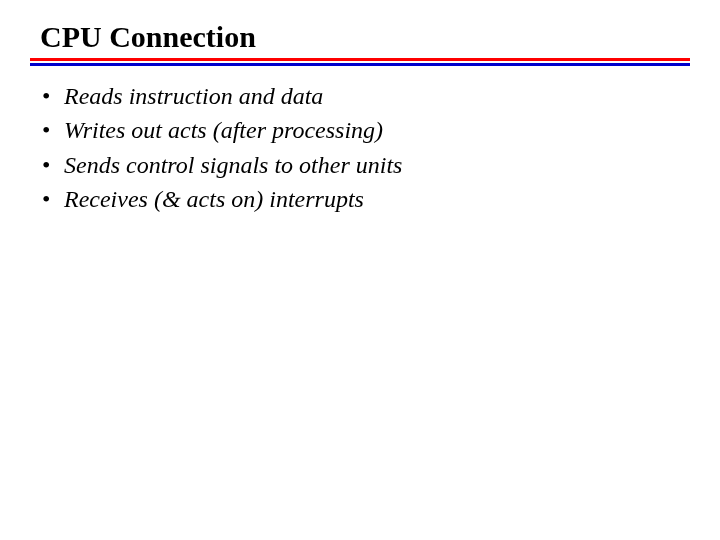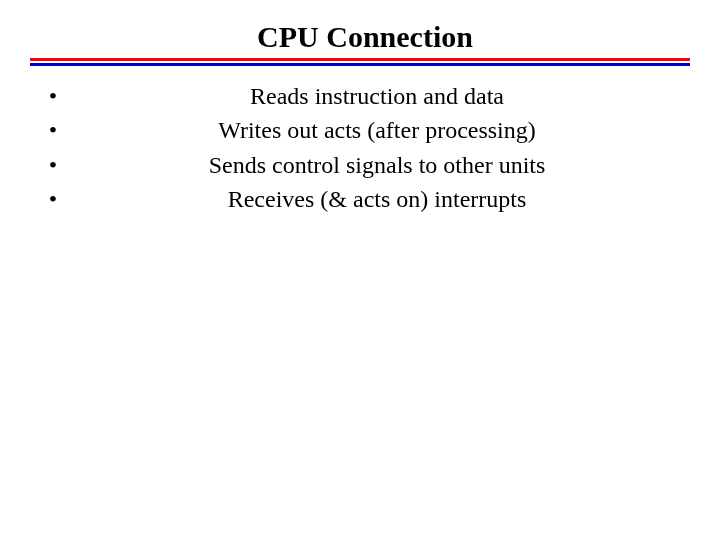--- a/index.html
+++ b/index.html
@@ -1,19 +1,18 @@
 <!DOCTYPE html>
 <html><head>
   <meta charset="utf-8">
   <style>
     * {
       margin: 0;
       padding: 0;
       box-sizing: border-box;
-      text-align: center;
     }
     body {
       width: 720px;
       height: 540px;
       background: #ffffff;
       font-family: "Times New Roman", Times, serif;
       color: #000000;
       padding: 20px 30px;
     }
     .title {
@@ -49,20 +48,21 @@
       line-height: 1.35;
       margin-bottom: 2px;
     }
     .bullet-dot {
       display: inline-block;
       width: 22px;
       flex-shrink: 0;
     }
     .bullet-text {
       flex: 1;
+      font-style: italic;
     }
   </style>
 </head>
 <body>
 
 <div class="title">CPU Connection</div>
 
 <div class="divider">
   <div class="line-red"></div>
   <div class="line-gap"></div>

